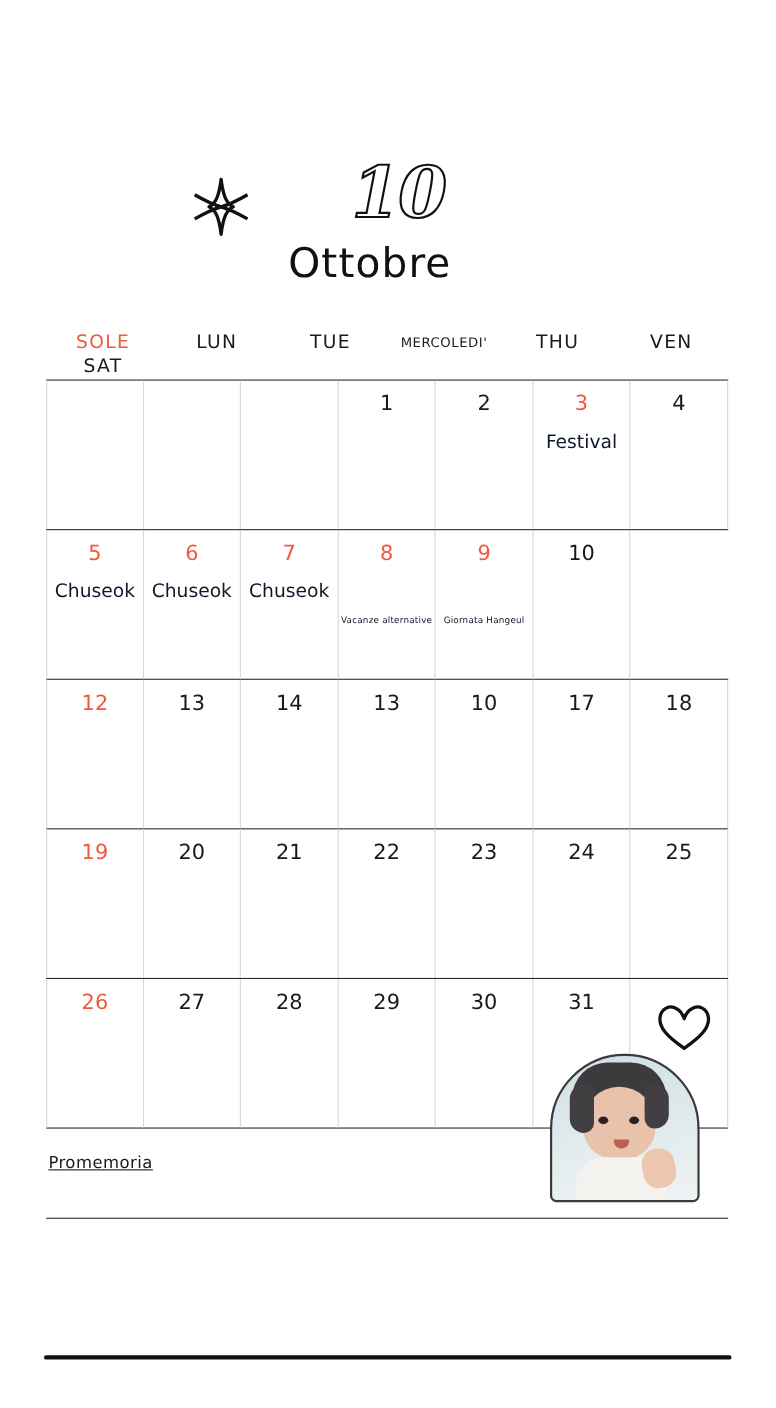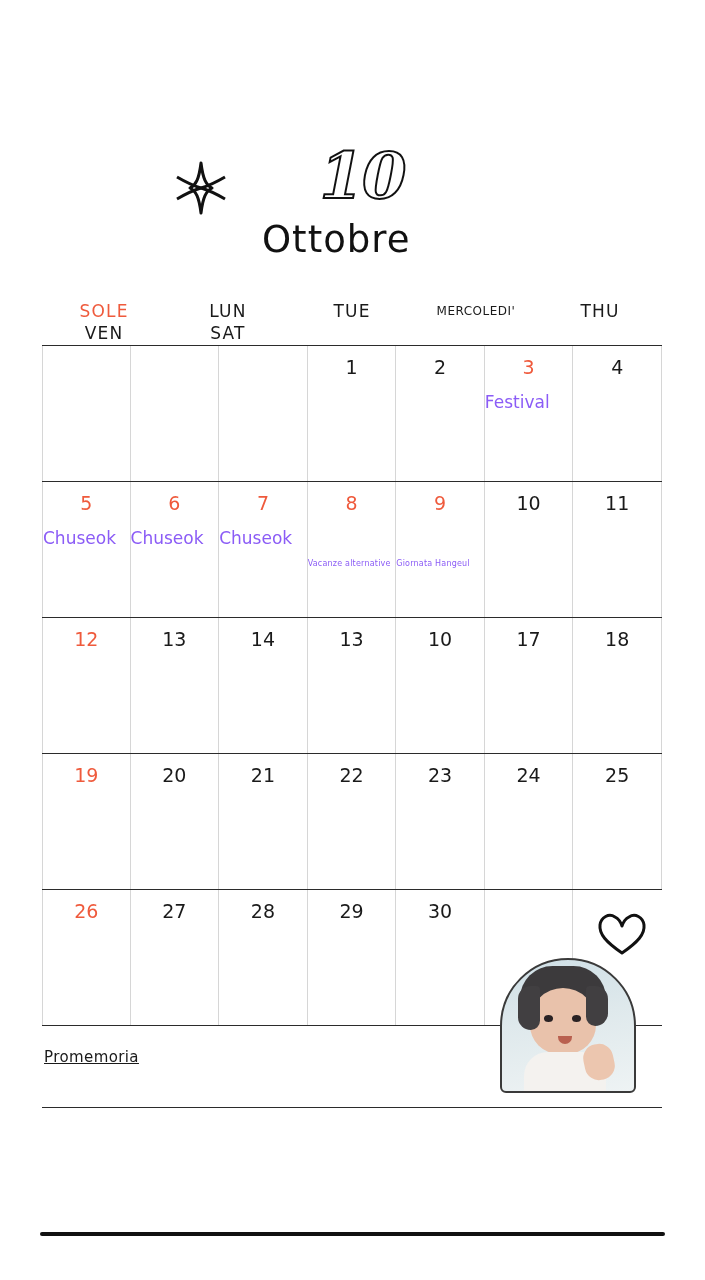--- a/index.html
+++ b/index.html
@@ -54,21 +54,21 @@
     margin-top: 10px;
     text-align: left;
   }
 
   
   .weekdays {
     position: absolute;
     top: 300px; left: 42px;
     width: 620px;
     display: grid;
-    grid-template-columns: repeat(5, 1fr);
+    grid-template-columns: repeat(6, 1fr);
     align-items: center;
     height: 44px;
   }
   .weekday {
     text-align: center;
     font-size: 17px;
     letter-spacing: 1.2px;
     color: #1a1a1a;
   }
   .weekday.sun { color: #ef5a3c; }
@@ -98,23 +98,24 @@
   .daynum {
     display: block;
     text-align: center;
     font-size: 19px;
     color: #1a1a1a;
     line-height: 1;
   }
   .daynum.red { color: #ef5a3c; }
   .evt {
     display: block;
+    text-align: center;
     margin-top: 15px;
     font-size: 17px;
-    color: #8b5cf6;
+    color: #0f172a;
   }
   .evt.tiny {
     font-size: 8px;
     margin-top: 46px;
     letter-spacing: 0.2px;
   }
 
   
   .notes {
     position: absolute;
@@ -297,24 +298,20 @@
         <span class="evt tiny">Vacanze alternative</span>
       </div>
       <div class="cell">
         <span class="daynum red">9</span>
         <span class="evt tiny">Giornata Hangeul</span>
       </div>
       <div class="cell">
         <span class="daynum">10</span>
         <span class="evt"></span>
       </div>
-      <div class="cell">
-        <span class="daynum">11</span>
-        <span class="evt"></span>
-      </div>
     </div>
 
     <div class="week">
       <div class="cell">
         <span class="daynum red">12</span>
         <span class="evt"></span>
       </div>
       <div class="cell">
         <span class="daynum">13</span>
         <span class="evt"></span>
@@ -384,20 +381,24 @@
       <div class="cell">
         <span class="daynum">28</span>
         <span class="evt"></span>
       </div>
       <div class="cell">
         <span class="daynum">29</span>
         <span class="evt"></span>
       </div>
       <div class="cell">
         <span class="daynum">30</span>
+        <span class="evt"></span>
+      </div>
+      <div class="cell">
+        <span class="daynum">31</span>
         <span class="evt"></span>
       </div>
       <div class="cell">
         <span class="daynum"></span>
         <span class="evt"></span>
       </div>
     </div>
 
   </div>
 

